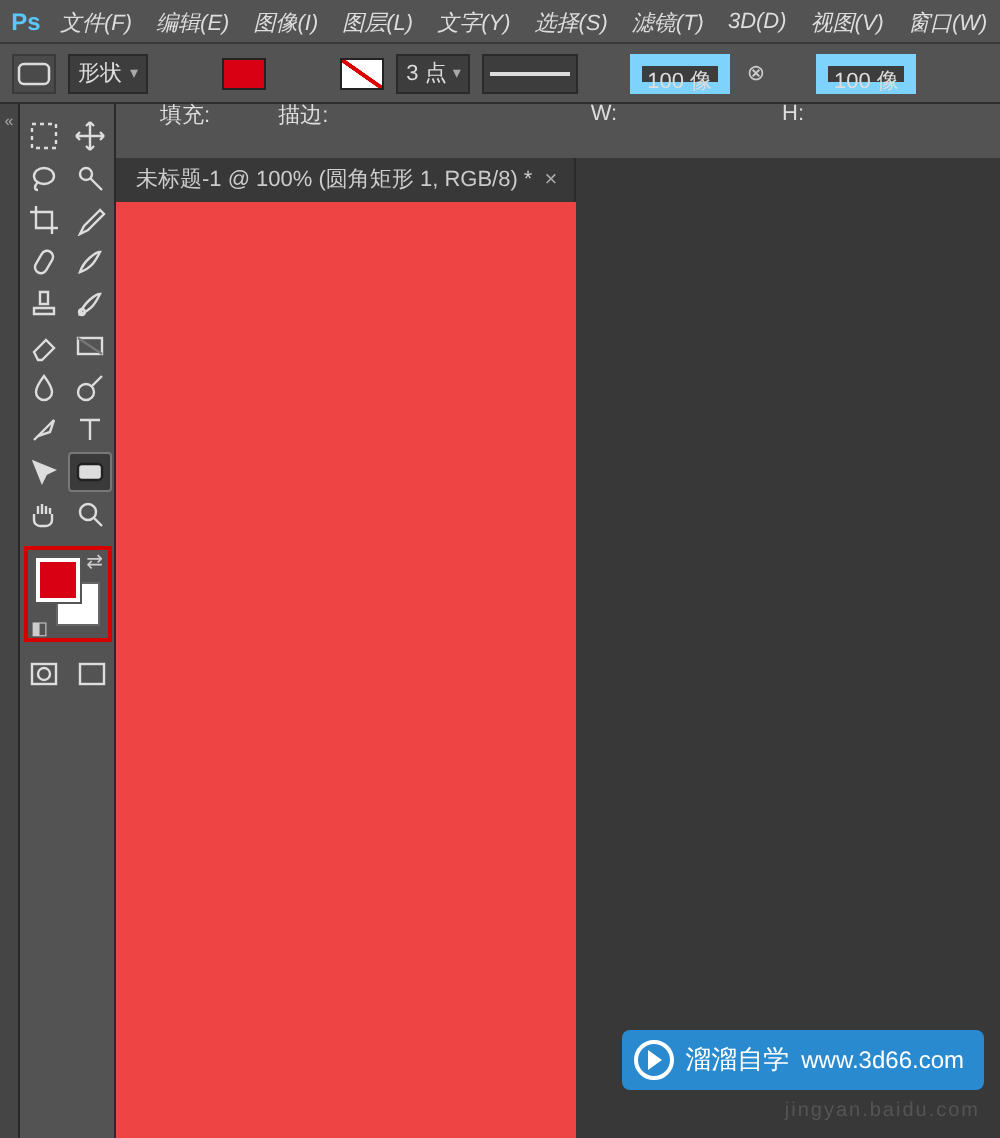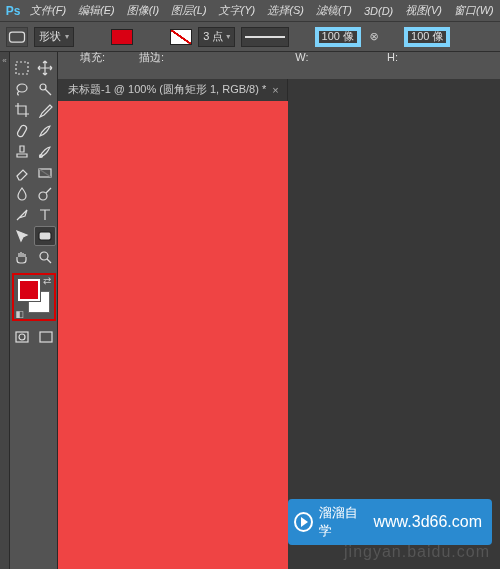--- a/index.html
+++ b/index.html
@@ -9,21 +9,21 @@
     font-size: 11px;
     color: #ddd;
     width: 500px;
     height: 569px;
     overflow: hidden;
     position: relative;
   }
   
   .menubar {
     display: flex;
-    align-items: center;
+    align-items: flex-start;
     height: 22px;
     background: #535353;
     border-bottom: 1px solid #383838;
     padding-left: 2px;
   }
   .logo {
     width: 22px; height: 22px;
     display: flex; align-items: center; justify-content: center;
     font-weight: bold;
     color: #5ac8fa;
@@ -92,23 +92,23 @@
   .line-sample {
     width: 48px; height: 20px;
     background: #3d3d3d;
     border: 1px solid #2a2a2a;
     display: flex; align-items: center; justify-content: center;
   }
   .line-sample::before {
     content:''; width: 40px; height: 2px; background: #ddd;
   }
   .num-box {
-    display: flex; align-items: center;
+    display: flex; 
     background: #3d3d3d;
-    border: 4px solid #7dd3fc;
+    border: 6px solid #7dd3fc;
     height: 20px;
     padding: 0 3px;
     gap: 2px;
   }
   .link-icon { width: 14px; display: flex; justify-content: center; color: #ccc; }
   
   .main {
     display: flex;
     height: calc(100% - 52px);
   }
@@ -240,21 +240,21 @@
     display: flex; align-items: center; justify-content: center;
   }
   .watermark .play::before {
     content:''; border-left: 7px solid #fff;
     border-top: 5px solid transparent; border-bottom: 5px solid transparent;
     margin-left: 2px;
   }
   .sub {
     position: absolute;
     right: 10px; bottom: 8px;
-    font-size: 16px; color: #555;
+    font-size: 10px; color: #555;
     letter-spacing: 1px;
   }
 </style>
 </head>
 <body>
 
 <div class="menubar">
   <div class="logo">Ps</div>
   <div class="menu-item">文件(F)</div>
   <div class="menu-item">编辑(E)</div>
@@ -448,18 +448,18 @@
     <div class="doc-tabbar">
       <div class="doc-tab">
         <span>未标题-1 @ 100% (圆角矩形 1, RGB/8) *</span>
         <span class="x">×</span>
       </div>
     </div>
     <div class="canvas">
       <div class="watermark">
         <div class="play"></div>
         <span>溜溜自学</span>
-        <span style="font-size:16px">www.3d66.com</span>
+        <span style="font-size:12px">www.3d66.com</span>
       </div>
       <div class="sub">jingyan.baidu.com</div>
     </div>
   </div>
 </div>
 
 </body></html>

